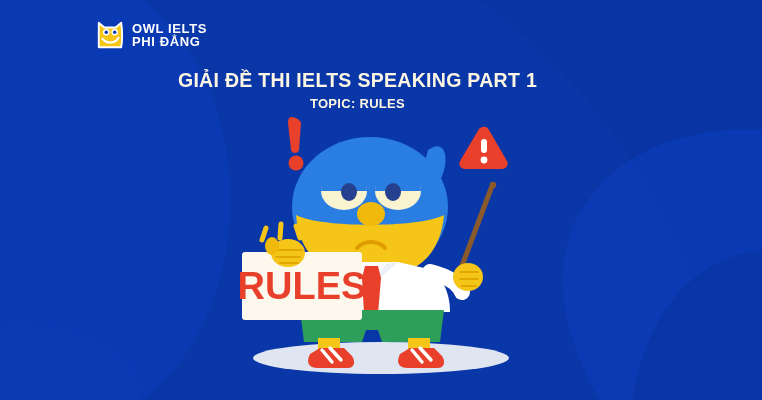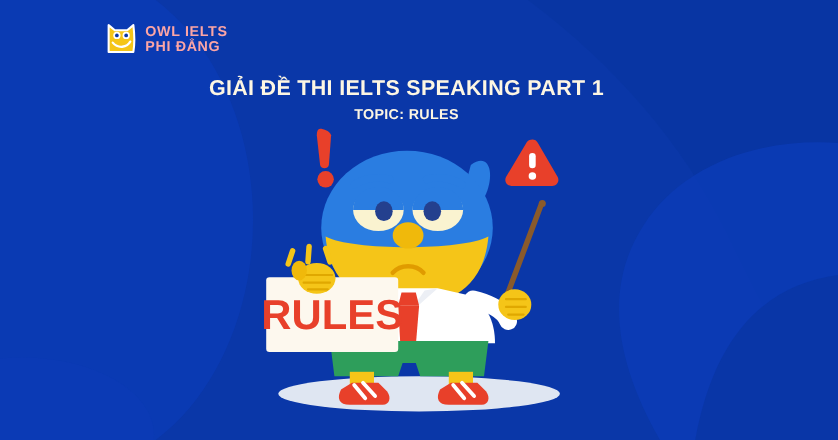--- a/index.html
+++ b/index.html
@@ -21,21 +21,21 @@
   }
   #logo-mark{width:30px;height:30px;display:block;}
   #logo-text{
     display:flex;flex-direction:column;line-height:1.02;
     color:#ffffff;font-weight:bold;font-size:13px;letter-spacing:.6px;
   }
   #logo-text span{display:block;white-space:nowrap;}
 
   
   #headline{
-    position:absolute;left:12px;top:68px;width:715px;text-align:center;
+    position:absolute;left:0;top:68px;width:715px;text-align:center;
     color:#fdf6e3;font-weight:bold;letter-spacing:.3px;
   }
   #headline .line1{font-size:19.5px;line-height:24px;display:block;white-space:nowrap;}
   #headline .line2{font-size:13px;line-height:24px;display:block;white-space:nowrap;}
 
   
   #art{position:absolute;left:0;top:0;width:762px;height:400px;}
 </style>
 </head>
 <body>
@@ -53,21 +53,21 @@
 
   <div id="logo">
     <svg id="logo-mark" viewBox="0 0 64 64">
       <path d="M8,6 L8,58 L56,58 C58,46 58,22 56,6 L44,16 L20,16 Z" fill="#f5c518" stroke="#ffffff" stroke-width="4" stroke-linejoin="round"></path>
       <circle cx="24" cy="26" r="7" fill="#ffffff"></circle>
       <circle cx="42" cy="26" r="7" fill="#ffffff"></circle>
       <circle cx="24" cy="26" r="3.6" fill="#0a37a8"></circle>
       <circle cx="42" cy="26" r="3.6" fill="#0a37a8"></circle>
       <path d="M16,40 C26,52 44,50 50,38" fill="none" stroke="#ffffff" stroke-width="4.5" stroke-linecap="round"></path>
     </svg>
-    <div id="logo-text" style="color: #fca5a5;">
+    <div id="logo-text" style="color: #ffffff;">
       <span>OWL IELTS</span>
       <span>PHI ĐẲNG</span>
     </div>
   </div>
 
   <div id="headline" style="color: rgb(253, 246, 227);">
     <span class="line1">GIẢI ĐỀ THI IELTS SPEAKING PART 1</span>
     <span class="line2">TOPIC: RULES</span>
   </div>
 

